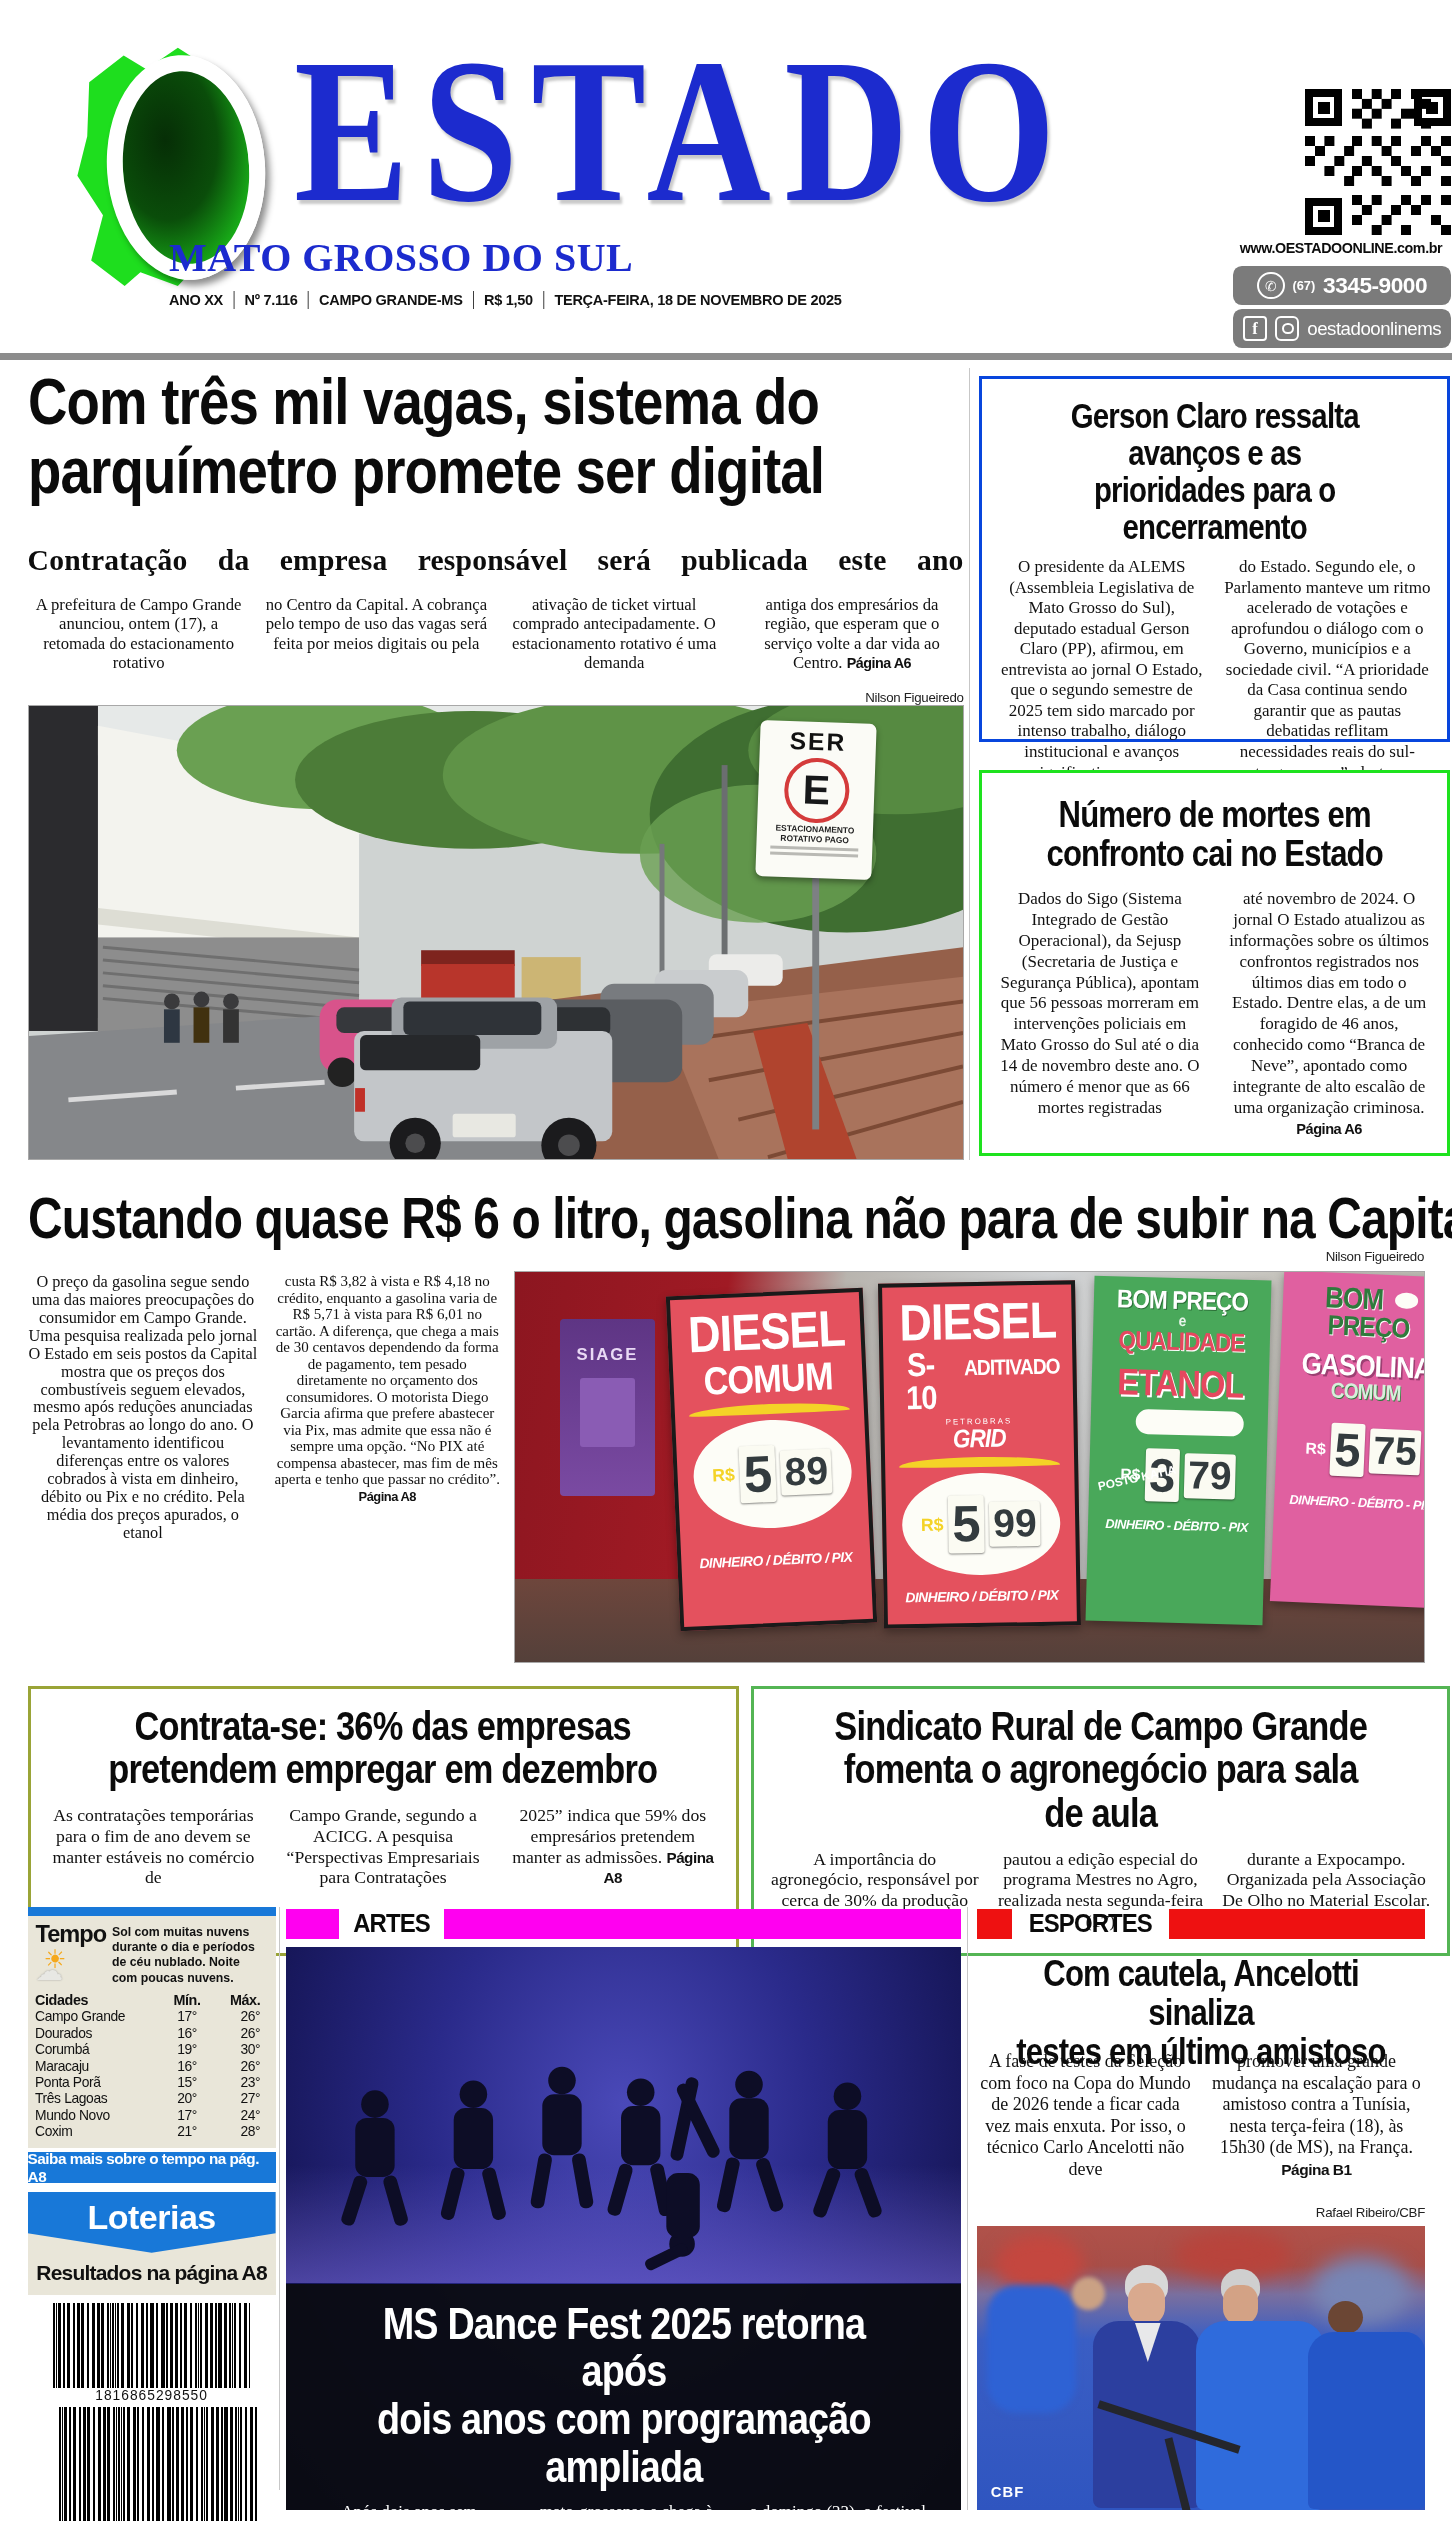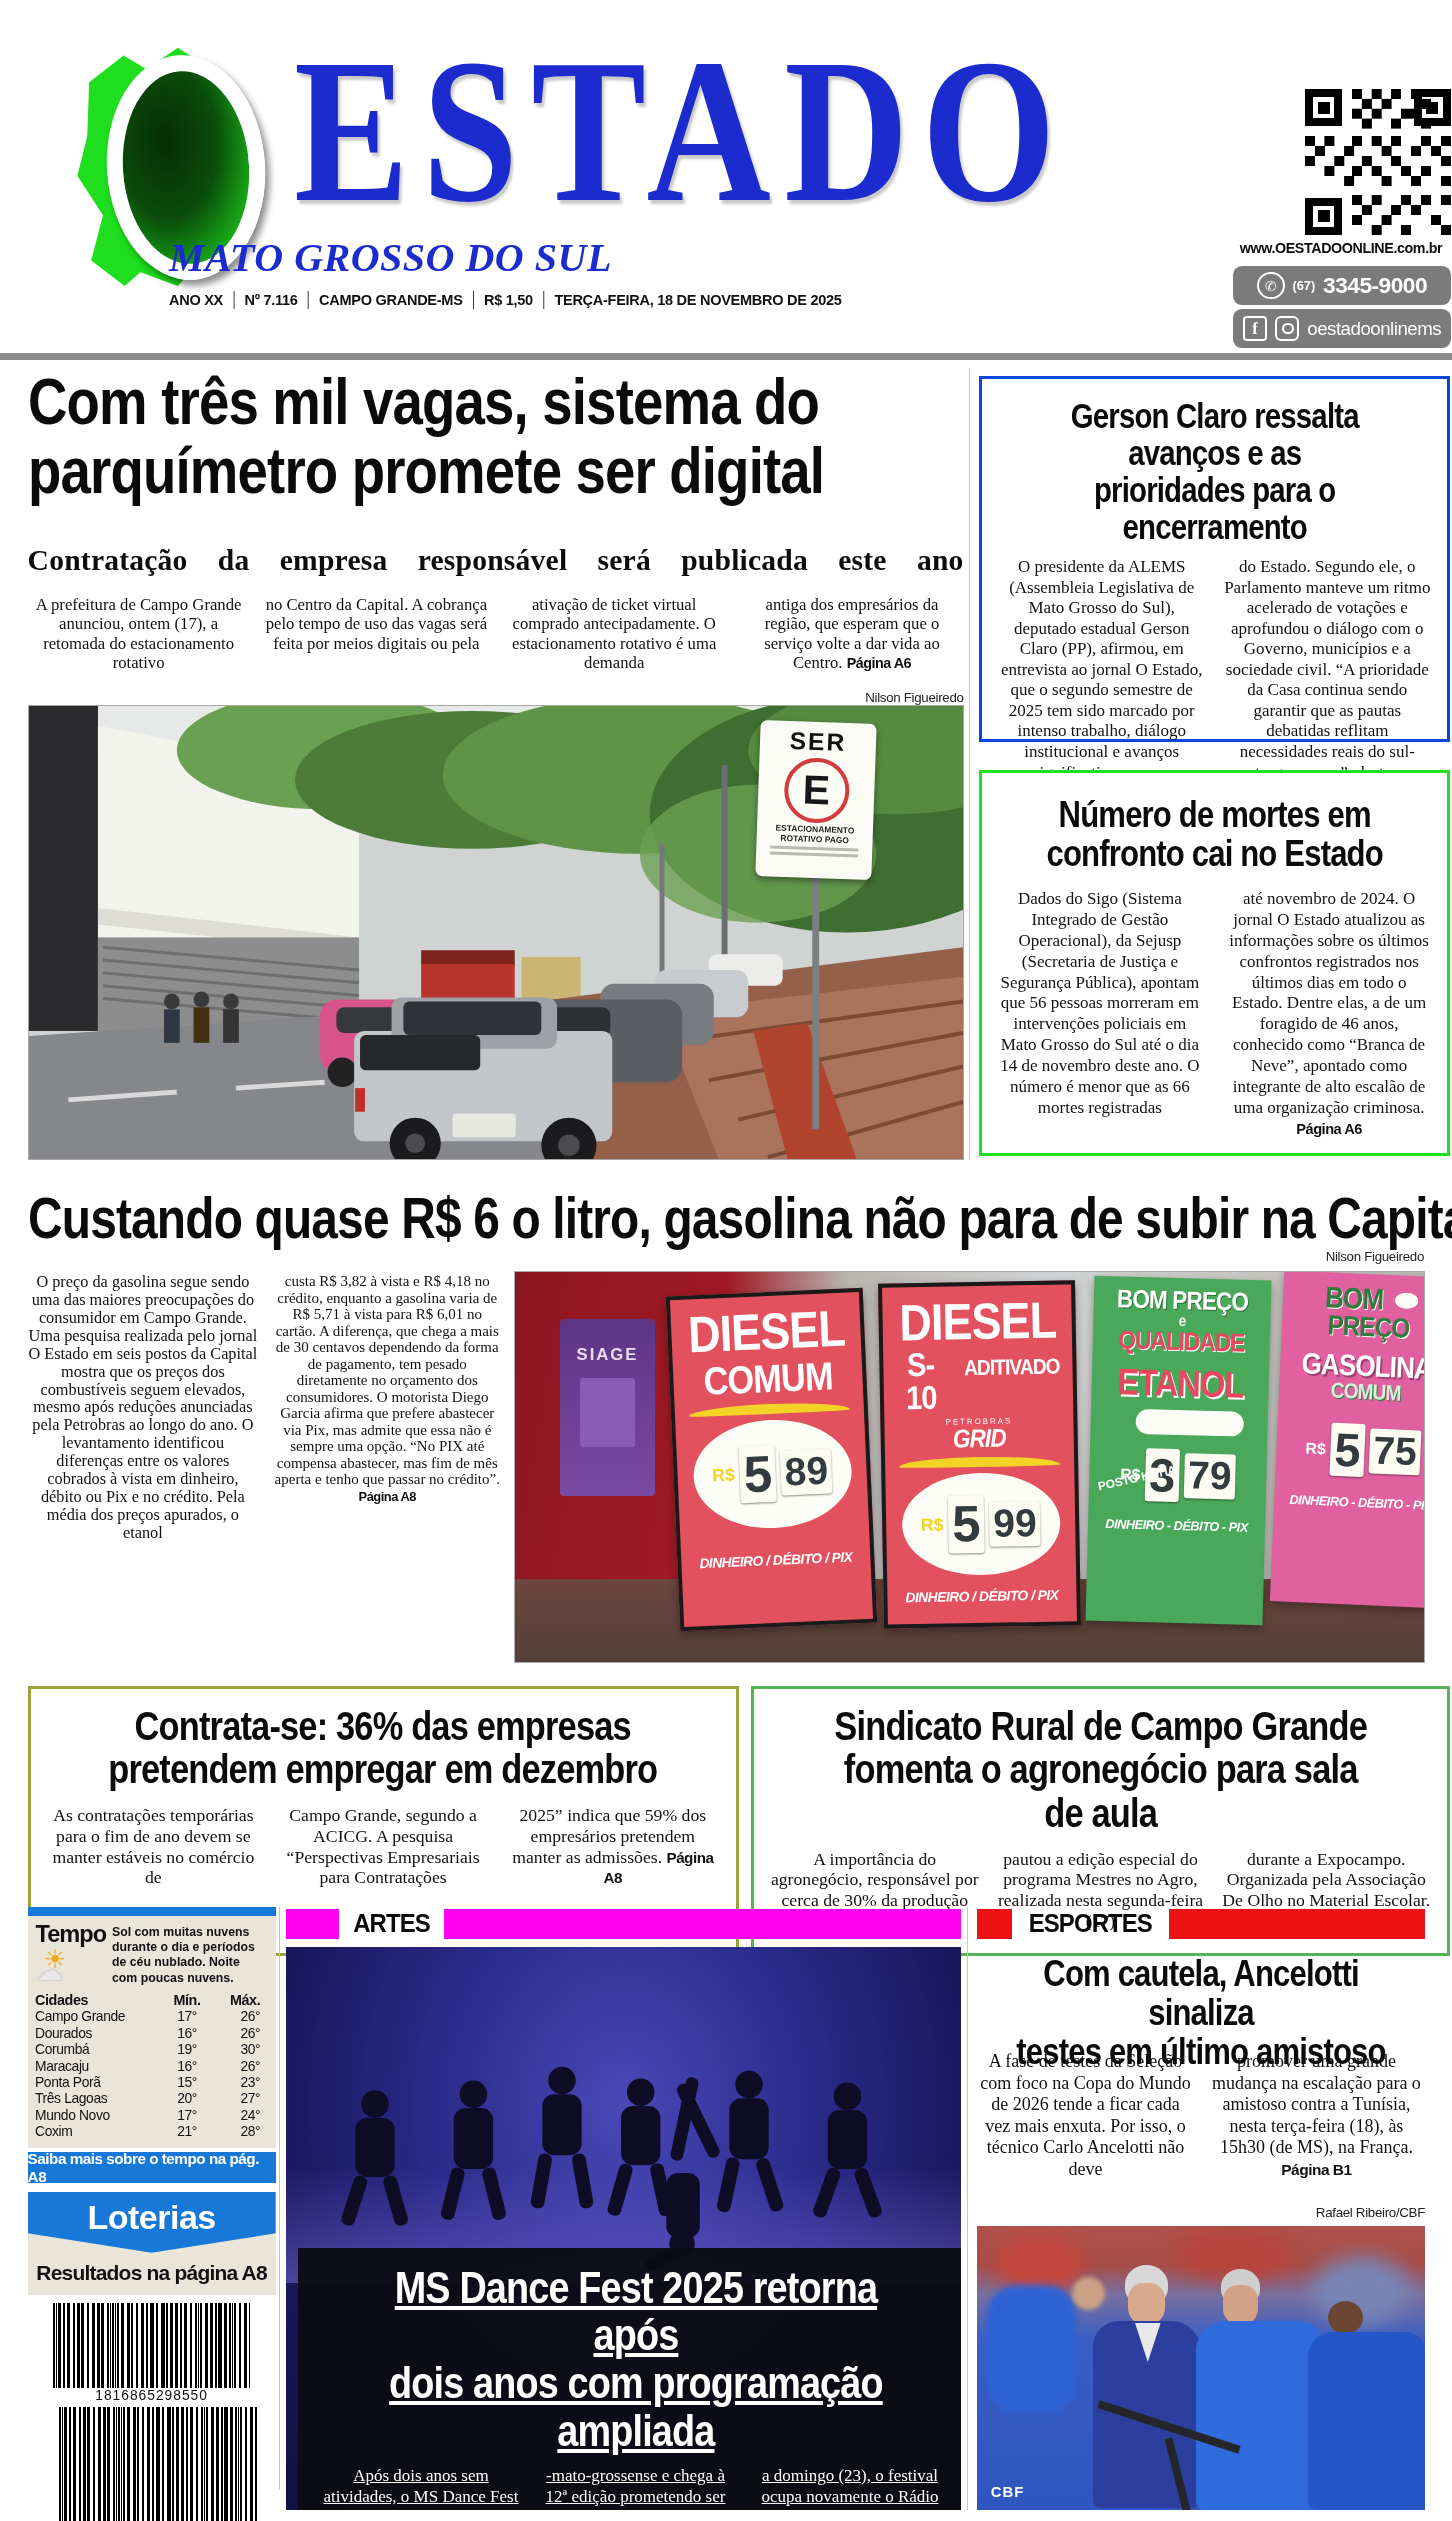--- a/index.html
+++ b/index.html
@@ -7,21 +7,21 @@
         font-family:"Liberation Sans",sans-serif;color:#111;}
   .abs{position:absolute;}
   
   .cx{display:block;transform:scaleX(.84);transform-origin:center top;}
   .cx-l{display:block;transform:scaleX(.84);transform-origin:left top;}
   .hl{font-weight:700;letter-spacing:-1px;color:#0b0b0b;line-height:1.06;}
   .pref{font-family:"Liberation Sans",sans-serif;font-weight:700;font-size:.86em;letter-spacing:-0.5px;text-align:right;}
   
   .mast-title{font-family:"Liberation Serif",serif;font-weight:700;color:#1c2bce;
      font-size:205px;line-height:1;letter-spacing:15.8px;text-shadow:3px 3.9px 3px #c9c9c9;}
-  .region{font-family:"Liberation Serif",serif;font-weight:700;color:#1c2bce;font-size:40px;letter-spacing:0.5px;font-style:italic;}
+  .region{font-family:"Liberation Serif",serif;font-weight:700;color:#1c2bce;font-size:40px;letter-spacing:0.5px;}
   .edline{display:flex;align-items:center;font-weight:700;font-size:15.3px;letter-spacing:-0.3px;color:#111;transform:scaleX(.95);transform-origin:left;}
   .edline span{white-space:nowrap;}
   .edline span + span{border-left:1.5px solid #333;margin-left:10.8px;padding-left:10.8px;}
   .graybar{background:#8c8c8c;}
   .badge{background:#7b7b7b;border-radius:8.9px;color:#fff;display:flex;align-items:center;gap:7.9px;padding:0 9.9px;box-sizing:border-box;}
   .phone-num{font-weight:700;font-size:22.7px;letter-spacing:-0.5px;}
   .phone-area{font-size:12.8px;font-weight:700;}
   .site{font-weight:700;font-size:14.3px;letter-spacing:-0.4px;color:#0c0c0c;}
   .fb{width:21.7px;height:21.7px;background:#fff0;border:2.5px solid #fff;border-radius:3.9px;color:#fff;
       font-weight:700;font-size:16.7px;display:flex;align-items:center;justify-content:center;font-family:"Liberation Serif",serif;}
@@ -479,21 +479,21 @@
           <rect x="550" y="126" width="40" height="60" rx="12"></rect>
           <rect x="542" y="184" width="14" height="52" rx="6" transform="rotate(20 549 210)"></rect>
           <rect x="584" y="184" width="14" height="52" rx="6" transform="rotate(-20 591 210)"></rect>
         <circle cx="402" cy="262" r="13"></circle>
           <rect x="386" y="190" width="34" height="66" rx="12"></rect>
           <rect x="398" y="92" width="13" height="86" rx="6" transform="rotate(12 404 135)"></rect>
           <rect x="412" y="96" width="13" height="82" rx="6" transform="rotate(-26 418 137)"></rect>
           <rect x="380" y="252" width="12" height="46" rx="5" transform="rotate(64 386 275)"></rect>
       </g>
     </svg>
-    <div class="dance-panel" style="left:12px;bottom:0;width:100%;height:262px;padding:15.8px 23.6px 0;box-sizing:border-box;text-decoration:underline;">
+    <div class="dance-panel" style="left:0;bottom:0;width:100%;height:226px;padding:15.8px 23.6px 0;box-sizing:border-box;">
       <div class="hl cx" style="font-size:45px;color:#fff;text-align:center;letter-spacing:-1px;">
         <span style="display:block;">MS Dance Fest 2025 retorna após</span>
         <span style="display:block;">dois anos com programação ampliada</span>
       </div>
       <div class="cols" style="gap:15.8px;margin-top:11.8px;">
         <div class="bodycol" style="width:33%;font-size:17px;line-height:1.22;color:#fff;">Após dois anos sem atividades, o MS Dance Fest retoma seu lugar no calendário cultural sul-</div>
         <div class="bodycol" style="width:33%;font-size:17px;line-height:1.22;color:#fff;">-mato-grossense e chega à 12ª edição prometendo ser “a mais pesada da história”. De quinta (20)</div>
         <div class="bodycol" style="width:33%;font-size:17px;line-height:1.22;color:#fff;">
           <span>a domingo (23), o festival ocupa novamente o Rádio Clube Cidade e a Praça.</span> 
         </div>

